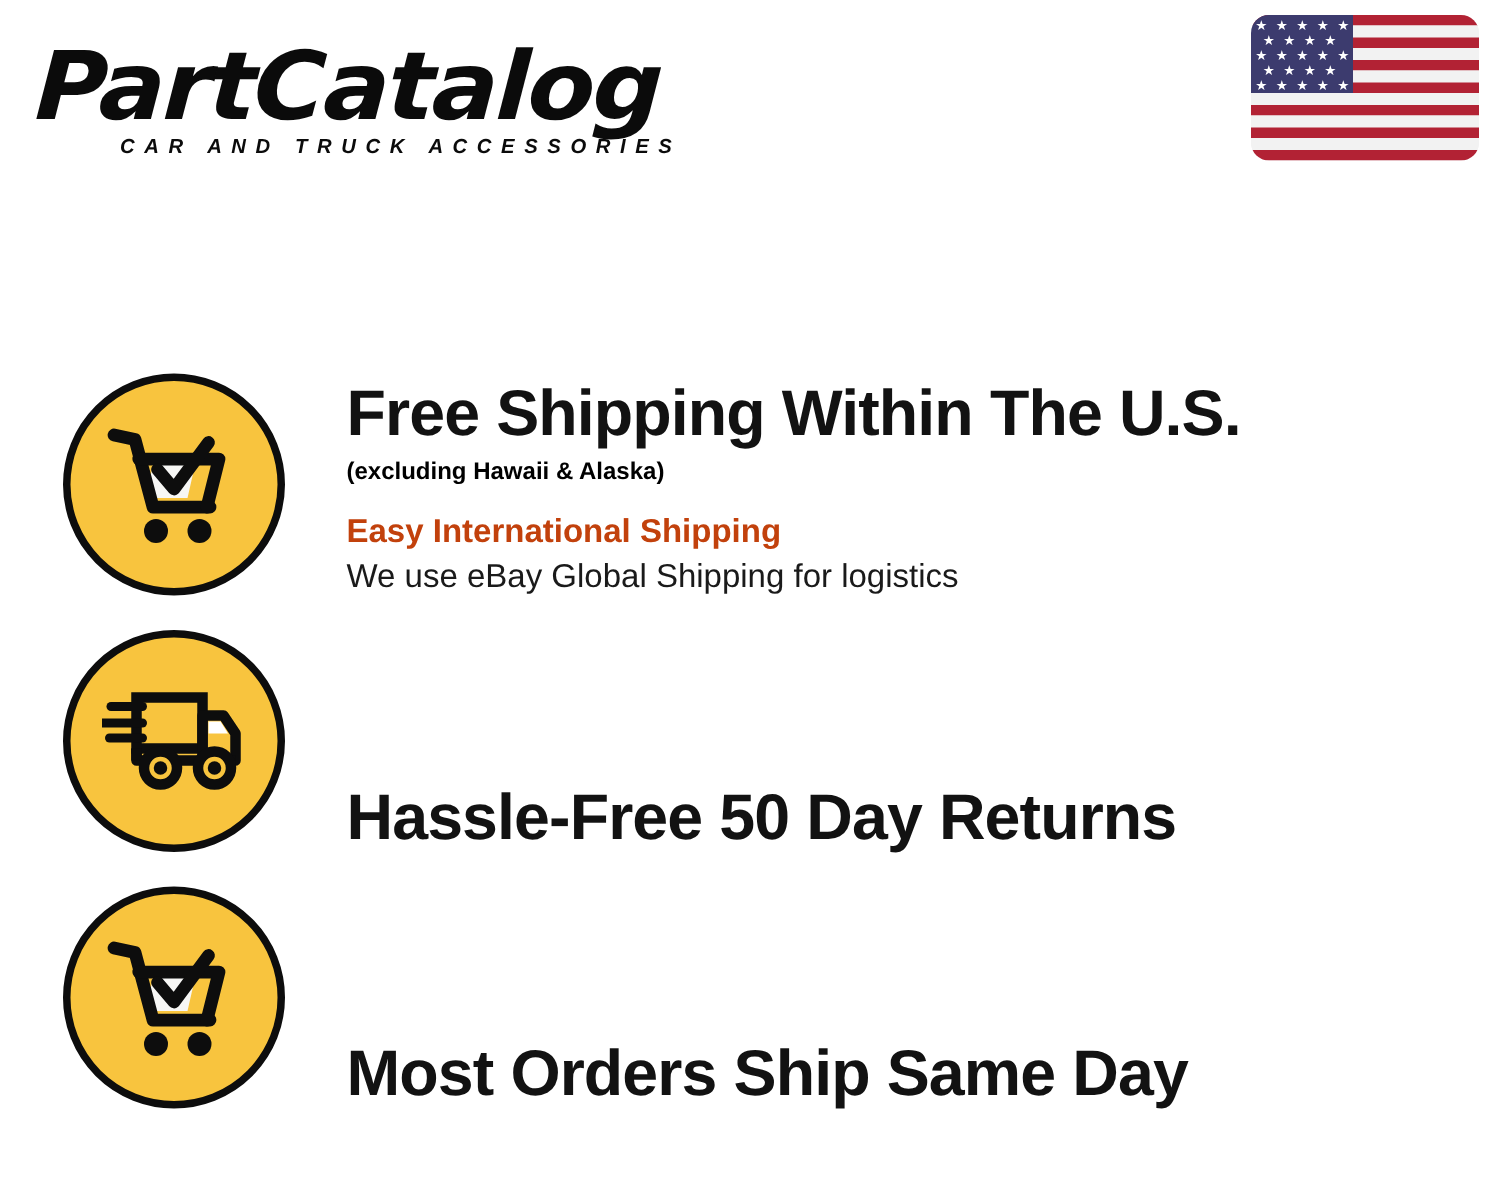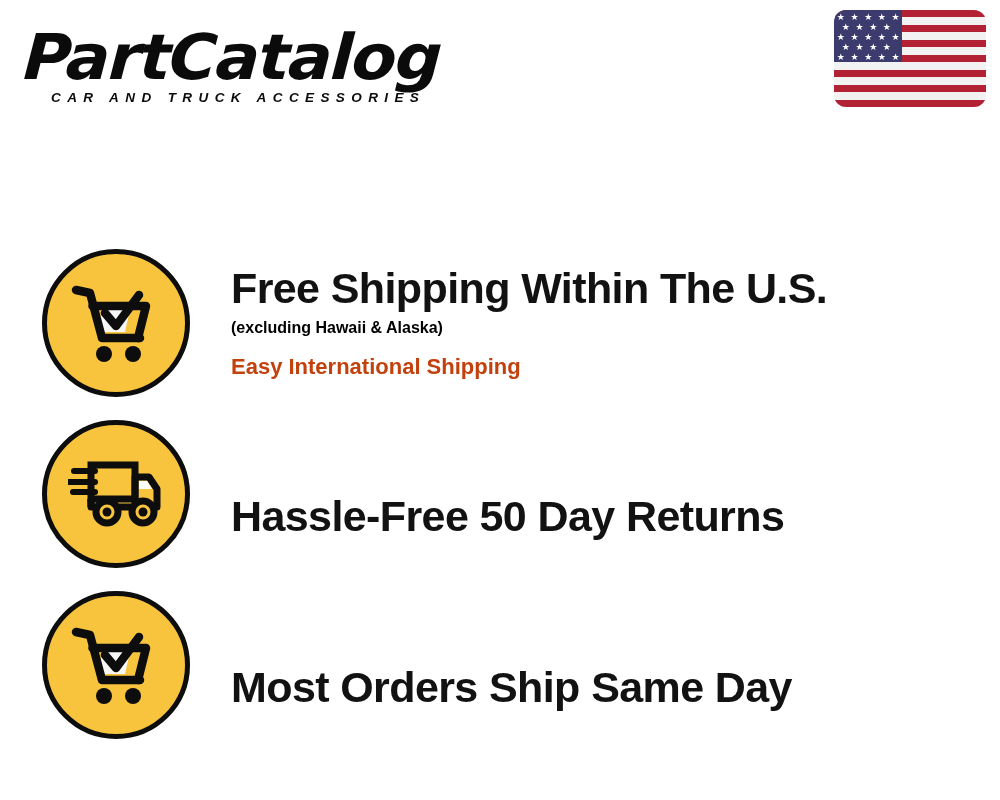--- a/index.html
+++ b/index.html
@@ -39,21 +39,21 @@
     white-space: nowrap;
   }
   #brand-tagline {
     font-family: "Liberation Sans", sans-serif;
     font-weight: bold;
     font-style: italic;
     font-size: 13.5px;
     letter-spacing: 6.4px;
     color: #0b0b0b;
     margin-top: 1px;
-    margin-left: 27px;
+    margin-left: 56px;
     white-space: nowrap;
     transform: scaleX(1.0);
   }
 
   
   #us-seller-badge {
     position: absolute;
     right: 14px;
     top: 10px;
     width: 272px;
@@ -111,21 +111,21 @@
     letter-spacing: 0px;
     margin-top: 7px;
     white-space: nowrap;
   }
 
   
   .feature-row {
     position: absolute;
     left: 42px;
     display: flex;
-    align-items: center;
+    align-items: flex-end;
   }
   #feature-row-0 { top: 249px; }
   #feature-row-1 { top: 420px; }
   #feature-row-2 { top: 591px; }
 
   .feature-badge {
     width: 148px;
     height: 148px;
     flex: 0 0 148px;
     border-radius: 50%;
@@ -245,20 +245,21 @@
       <path d="M22.5 24 L76 24 L68 56" fill="none" stroke="#0d0d0d" stroke-width="8.5" stroke-linecap="round" stroke-linejoin="round"></path>
       <path d="M35 31 L46 44 L69 13" fill="none" stroke="#0d0d0d" stroke-width="8.5" stroke-linecap="round" stroke-linejoin="round"></path>
       <circle cx="34" cy="72" r="8" fill="#0d0d0d"></circle>
       <circle cx="63" cy="72" r="8" fill="#0d0d0d"></circle>
     </svg>
   </div>
   <div class="feature-text">
     <div class="feature-title">Free Shipping Within The U.S.</div>
     <div class="feature-sub">(excluding Hawaii &amp; Alaska)</div>
     <div class="feature-sub2">Easy International Shipping</div>
+    <div class="feature-sub3">We use eBay Global Shipping for logistics</div>
   </div>
 </div>
 
 <div class="feature-row" id="feature-row-1">
   <div class="feature-badge">
     <svg width="96" height="70" viewBox="0 0 96 70">
       <rect x="23" y="6" width="44" height="34" fill="none" stroke="#0d0d0d" stroke-width="7"></rect>
       <path d="M67 18 L81 18 L89 30 L89 48 L67 48 Z" fill="none" stroke="#0d0d0d" stroke-width="7" stroke-linejoin="round"></path>
       <path d="M71 22 L79 22 L84 30 L71 30 Z" fill="#ffffff"></path>
       <path d="M23 40 L23 48 L89 48" fill="none" stroke="#0d0d0d" stroke-width="7" stroke-linejoin="round"></path>

